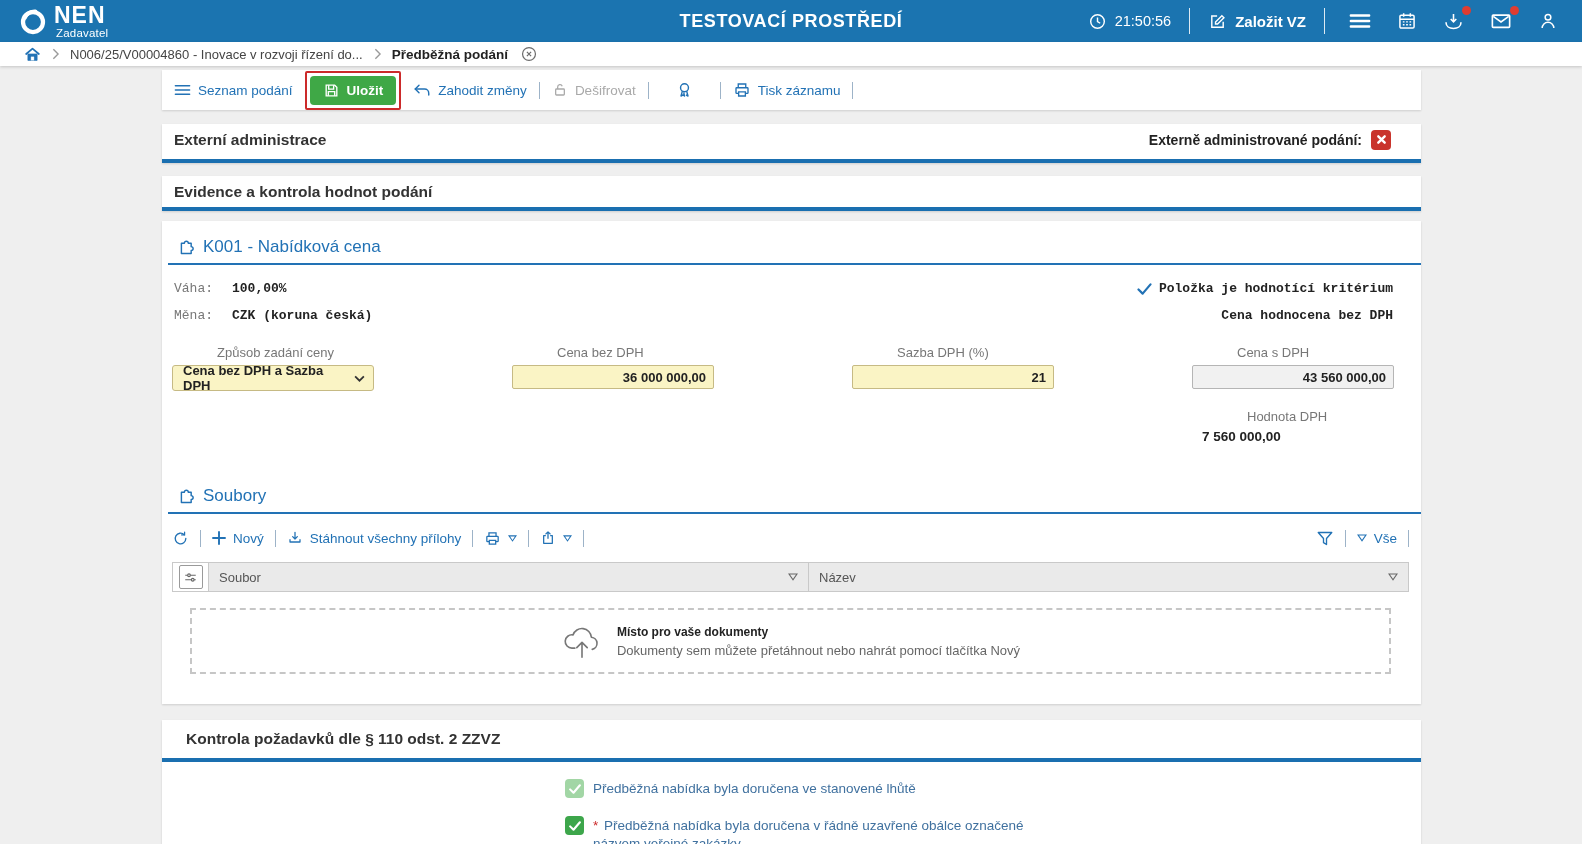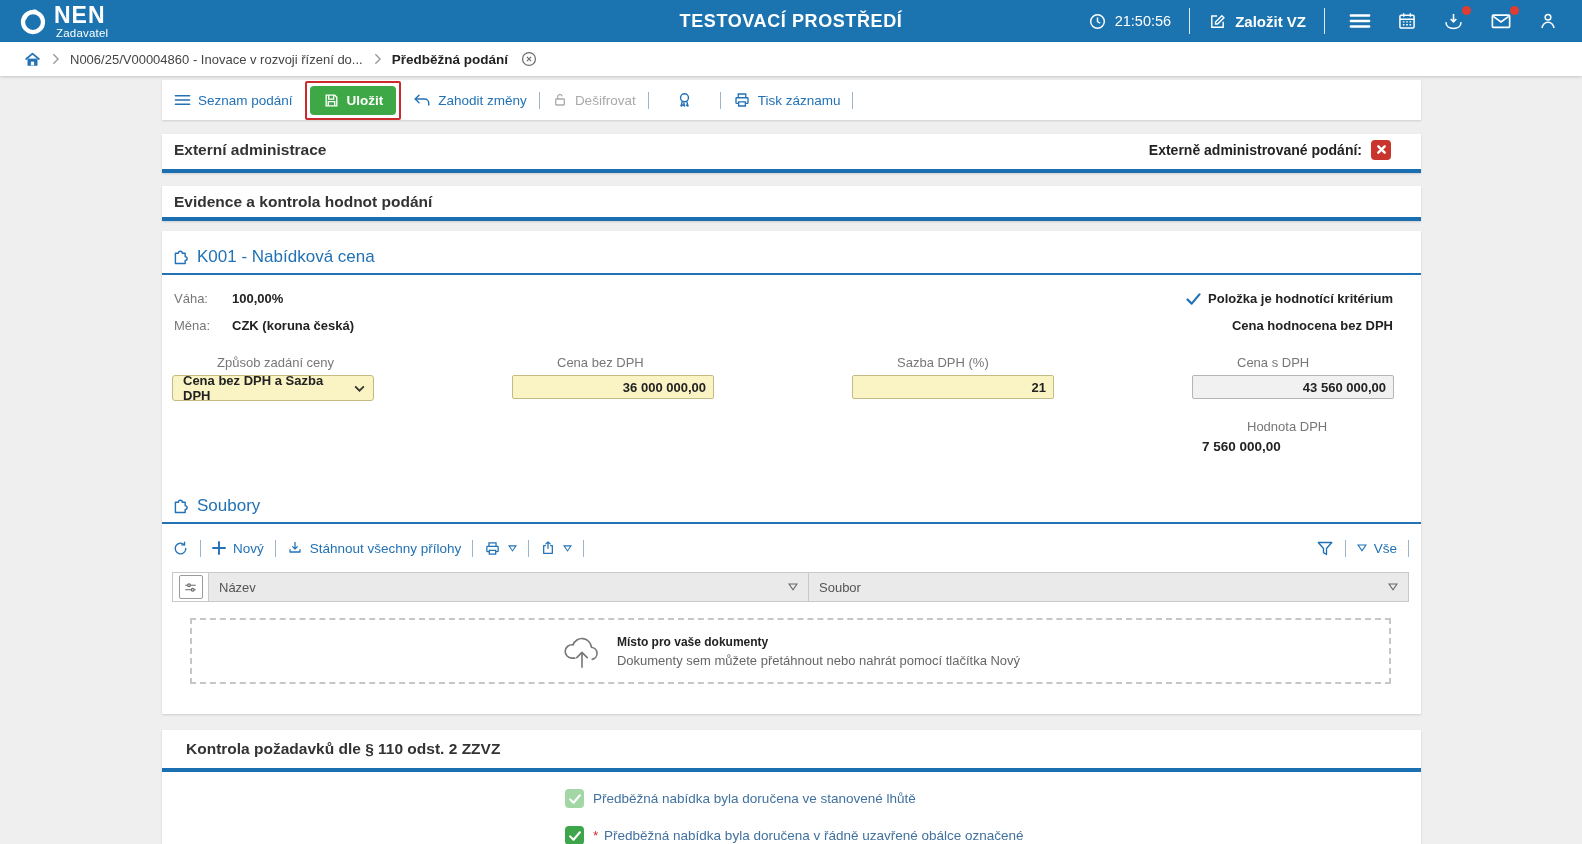--- a/index.html
+++ b/index.html
@@ -19,21 +19,21 @@
   .topbar-right { margin-left:auto; display:flex; align-items:center; gap:14px; z-index:2; }
   .tb-item { display:flex; align-items:center; gap:8px; cursor:pointer; }
   .tb-time { font-size:14.5px; }
   .tb-create { font-size:15px; font-weight:bold; }
   .tb-sep { width:1px; height:26px; background:rgba(255,255,255,0.85); margin:0 4px; }
   .tb-icon { position:relative; padding:2px 6px; }
   .dot { position:absolute; top:-3px; right:-1px; width:9px; height:9px; border-radius:50%;
     background:#e03c31; }
 
   
-  .breadcrumb { height:34px; background:#fff; display:flex; align-items:center; gap:10px;
+  .breadcrumb { height:24px; background:#fff; display:flex; align-items:center; gap:10px;
     padding:0 24px; box-shadow:0 1px 3px rgba(0,0,0,0.18); position:relative; z-index:1; font-size:13px; }
   .bc-sep { color:#9a9a9a; }
   .bc-item { color:#444; }
   .bc-current { color:#222; font-weight:bold; font-size:13.5px; }
   .bc-close { margin-left:2px; color:#6b6b6b; cursor:pointer; }
 
   
   .content { width:1259px; margin-left:162px; }
   .card { background:#fff; box-shadow:0 1px 2px rgba(0,0,0,0.14); }
 
@@ -55,22 +55,22 @@
   .sec-flag { display:flex; align-items:center; gap:9px; font-size:14px; font-weight:bold; color:#222; }
   .xbadge { width:20px; height:20px; border-radius:4px; background:#c9342c; display:flex;
     align-items:center; justify-content:center; cursor:pointer; }
 
   .evidence-card { margin-top:13px; border-bottom:4px solid #1a6fb0; display:flex; align-items:center;
     padding:0 12px; height:35px; }
 
   
   .main-card { margin-top:10px; padding:8px 0 30px 0; }
   .sub-head { display:flex; align-items:center; gap:8px; padding:8px 12px 6px 10px;
-    border-bottom:2px solid #2272b5; color:#2272b5; font-size:17px; }
-  .info-rows { padding:10px 28px 0 12px; }
+    border-bottom:2px solid #2272b5; color:#2272b5; font-size:17px;margin-left:6px; }
+  .info-rows { padding:10px 28px 0 12px;font-family:Liberation Mono, monospace; }
   .info-row { display:flex; align-items:center; height:27px; font-size:13px; }
   .info-label { color:#777; width:58px; }
   .info-value { font-weight:bold; color:#222; }
   .info-right { margin-left:auto; font-weight:bold; display:flex; align-items:center; gap:7px; }
   .blue-check { color:#2272b5; }
 
   .fields-grid { display:grid; grid-template-columns:repeat(4,202px); column-gap:138px;
     padding:16px 0 0 10px; }
   .fld-label { font-size:13px; color:#777; margin-bottom:5px;margin-left:45px; }
   .fld-input { width:202px; height:24px; border:1px solid #c6ba84; background:#faf4c5;
@@ -472,29 +472,29 @@
       <div class="gh-tools">
         <span class="box">
           <svg width="15" height="15" viewBox="0 0 20 20" fill="none" stroke="#666" stroke-width="1.5">
             <path d="M3 7h14M3 13h14"></path>
             <circle cx="8" cy="7" r="1.8" fill="#fff"></circle>
               <circle cx="13" cy="13" r="1.8" fill="#fff"></circle>
           </svg>
         </span>
       </div>
       <div class="gh-col">
-        <span>Název</span>
+        <span>Soubor</span>
         <span class="gh-filter">
           <svg width="10" height="8" viewBox="0 0 10 8" fill="none" stroke="#666" stroke-width="1.1">
               <path d="M1 1h8L5 6.8z"></path>
             </svg>
         </span>
       </div>
       <div class="gh-col">
-        <span>Soubor</span>
+        <span>Název</span>
         <span class="gh-filter">
           <svg width="10" height="8" viewBox="0 0 10 8" fill="none" stroke="#666" stroke-width="1.1">
               <path d="M1 1h8L5 6.8z"></path>
             </svg>
         </span>
       </div>
     </div>
 
     <div class="dropzone">
       <span>

